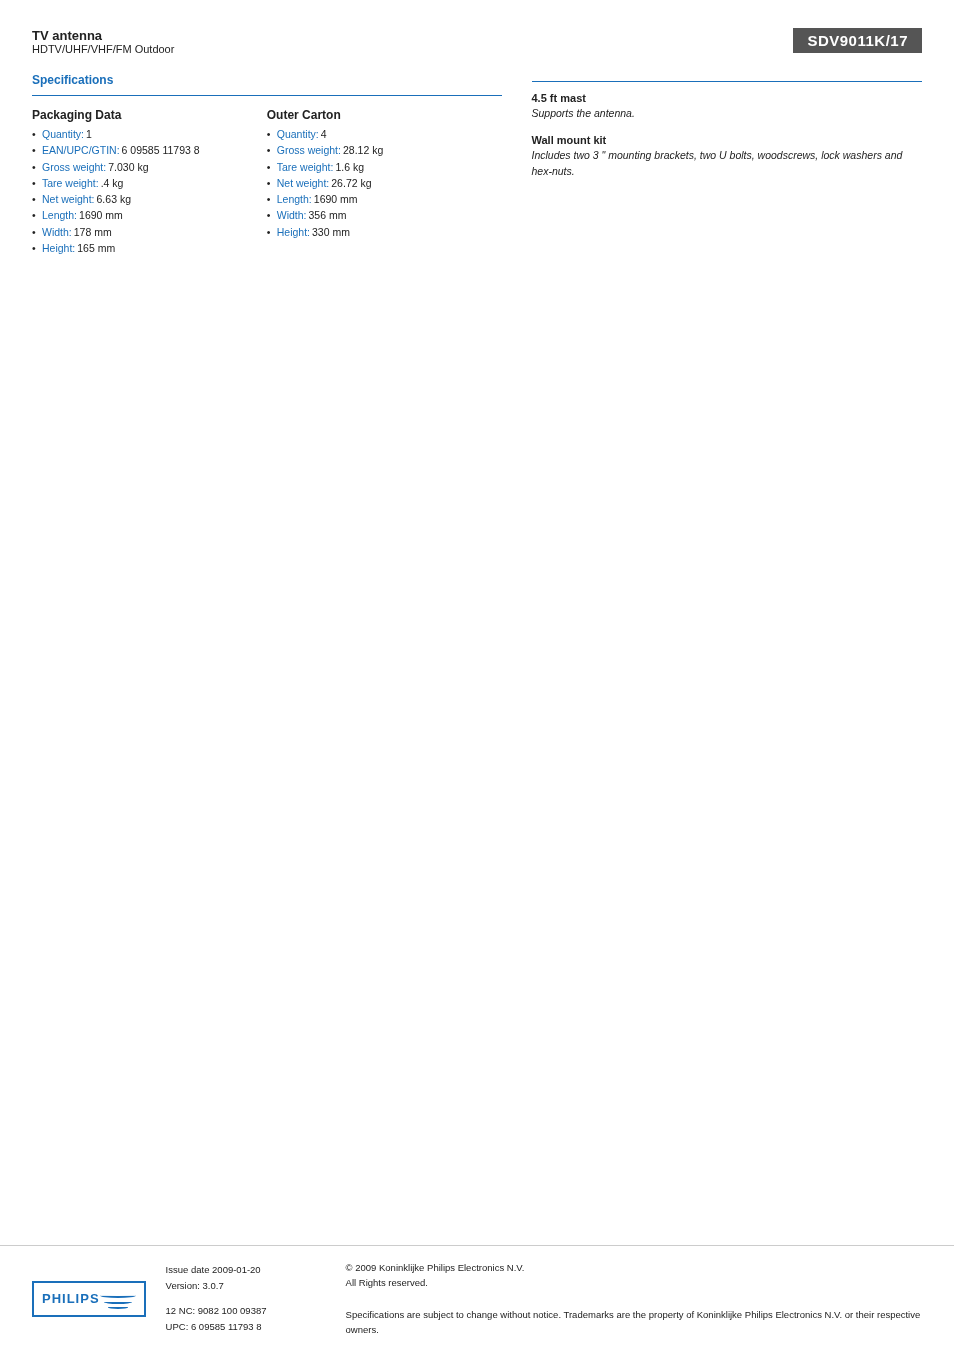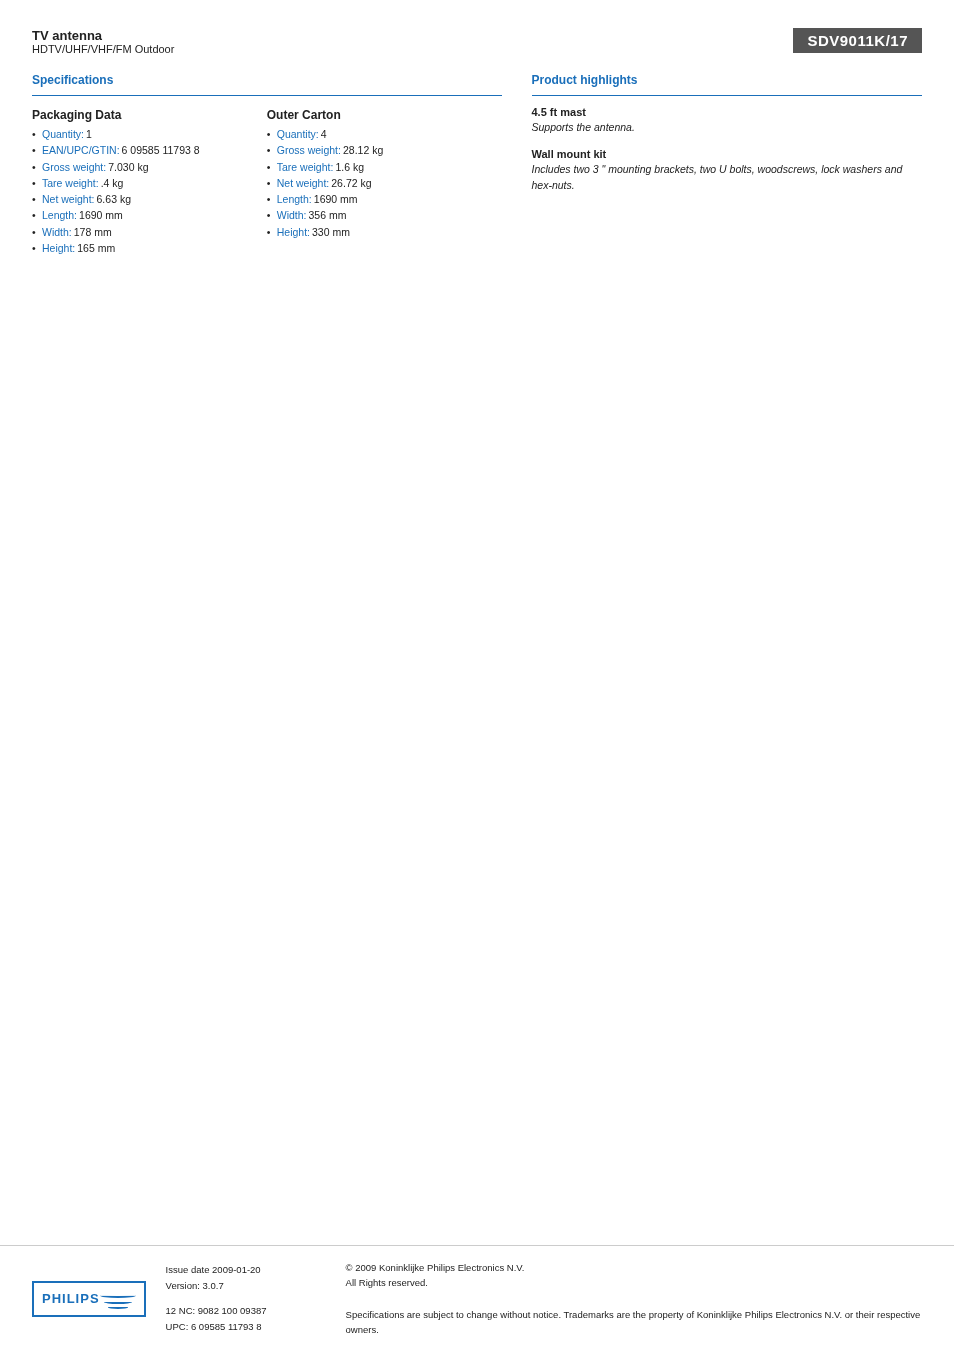--- a/index.html
+++ b/index.html
@@ -298,21 +298,20 @@
             <li>
               <span class="spec-label">Height:</span>
               <span class="spec-value"> 330 mm</span>
             </li>
           </ul>
         </div>
       </div>
     </div>
 
     <div class="right-col">
-      <div class="section-title">Product highlights</div>
       <hr class="divider-right">
 
       <div class="highlight-item">
         <div class="highlight-name">4.5 ft mast</div>
         <div class="highlight-desc">Supports the antenna.</div>
       </div>
 
       <div class="highlight-item">
         <div class="highlight-name">Wall mount kit</div>
         <div class="highlight-desc">Includes two 3 " mounting brackets, two U bolts, woodscrews, lock washers and hex-nuts.</div>

